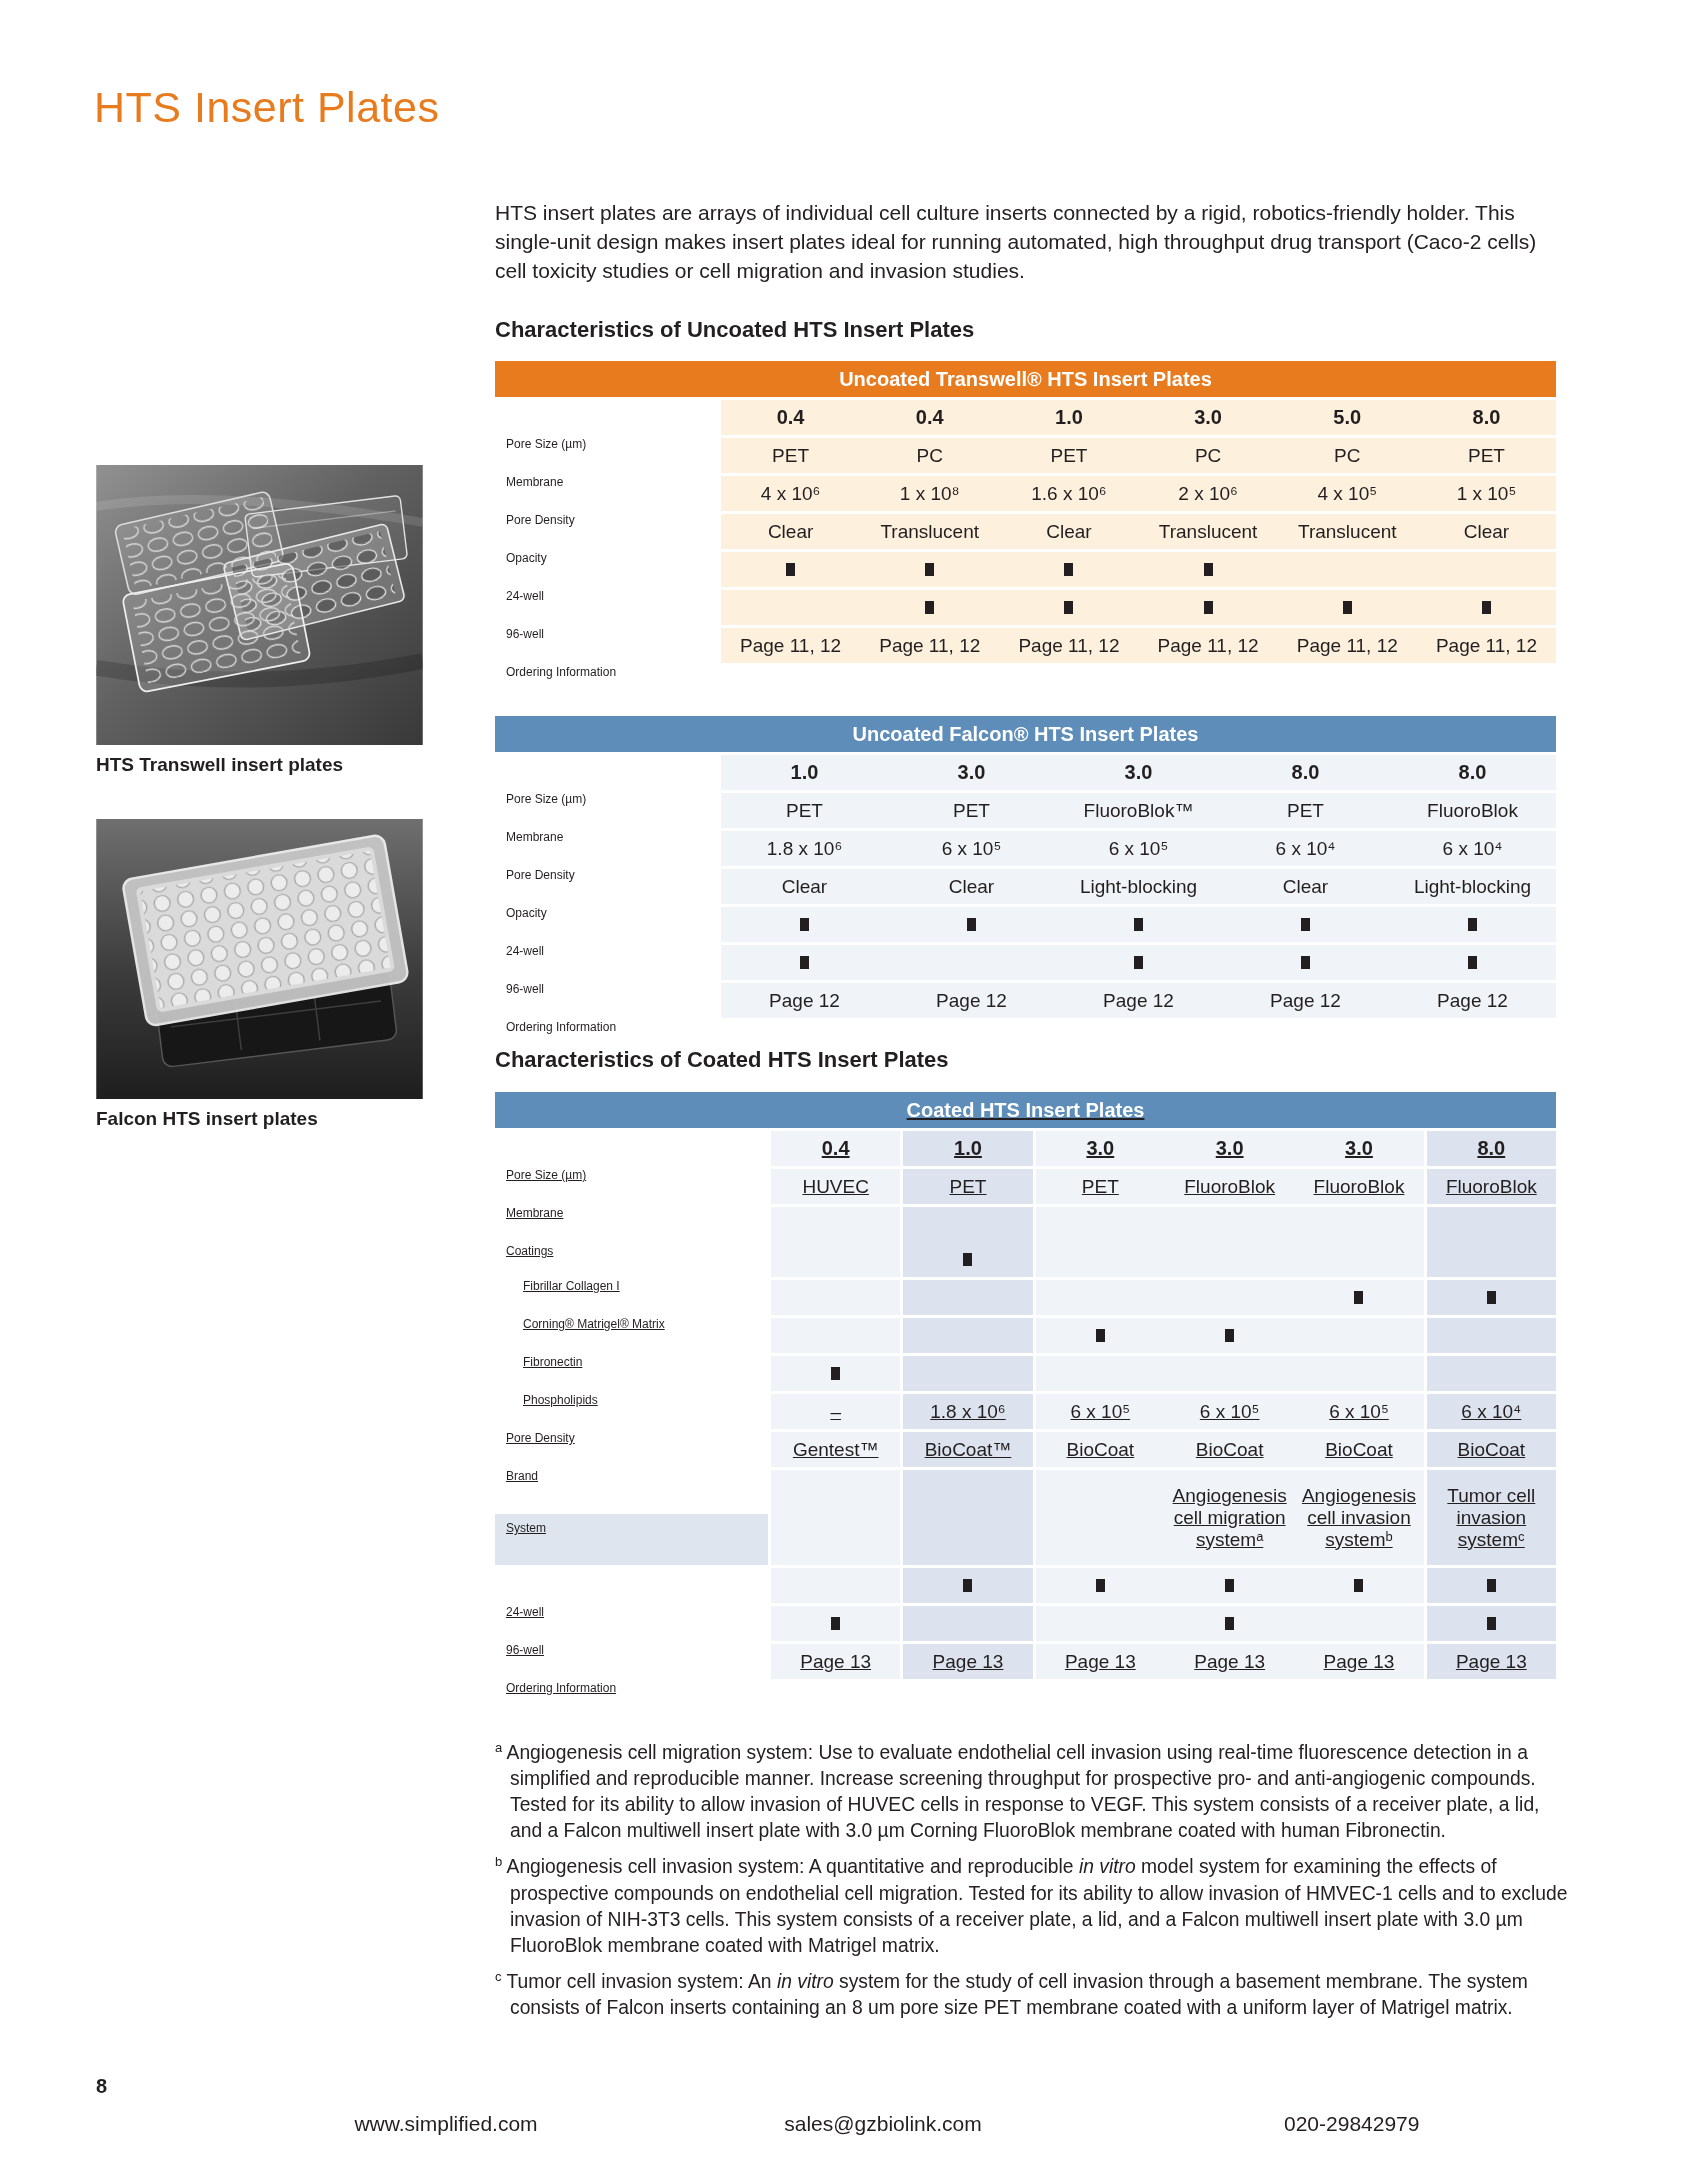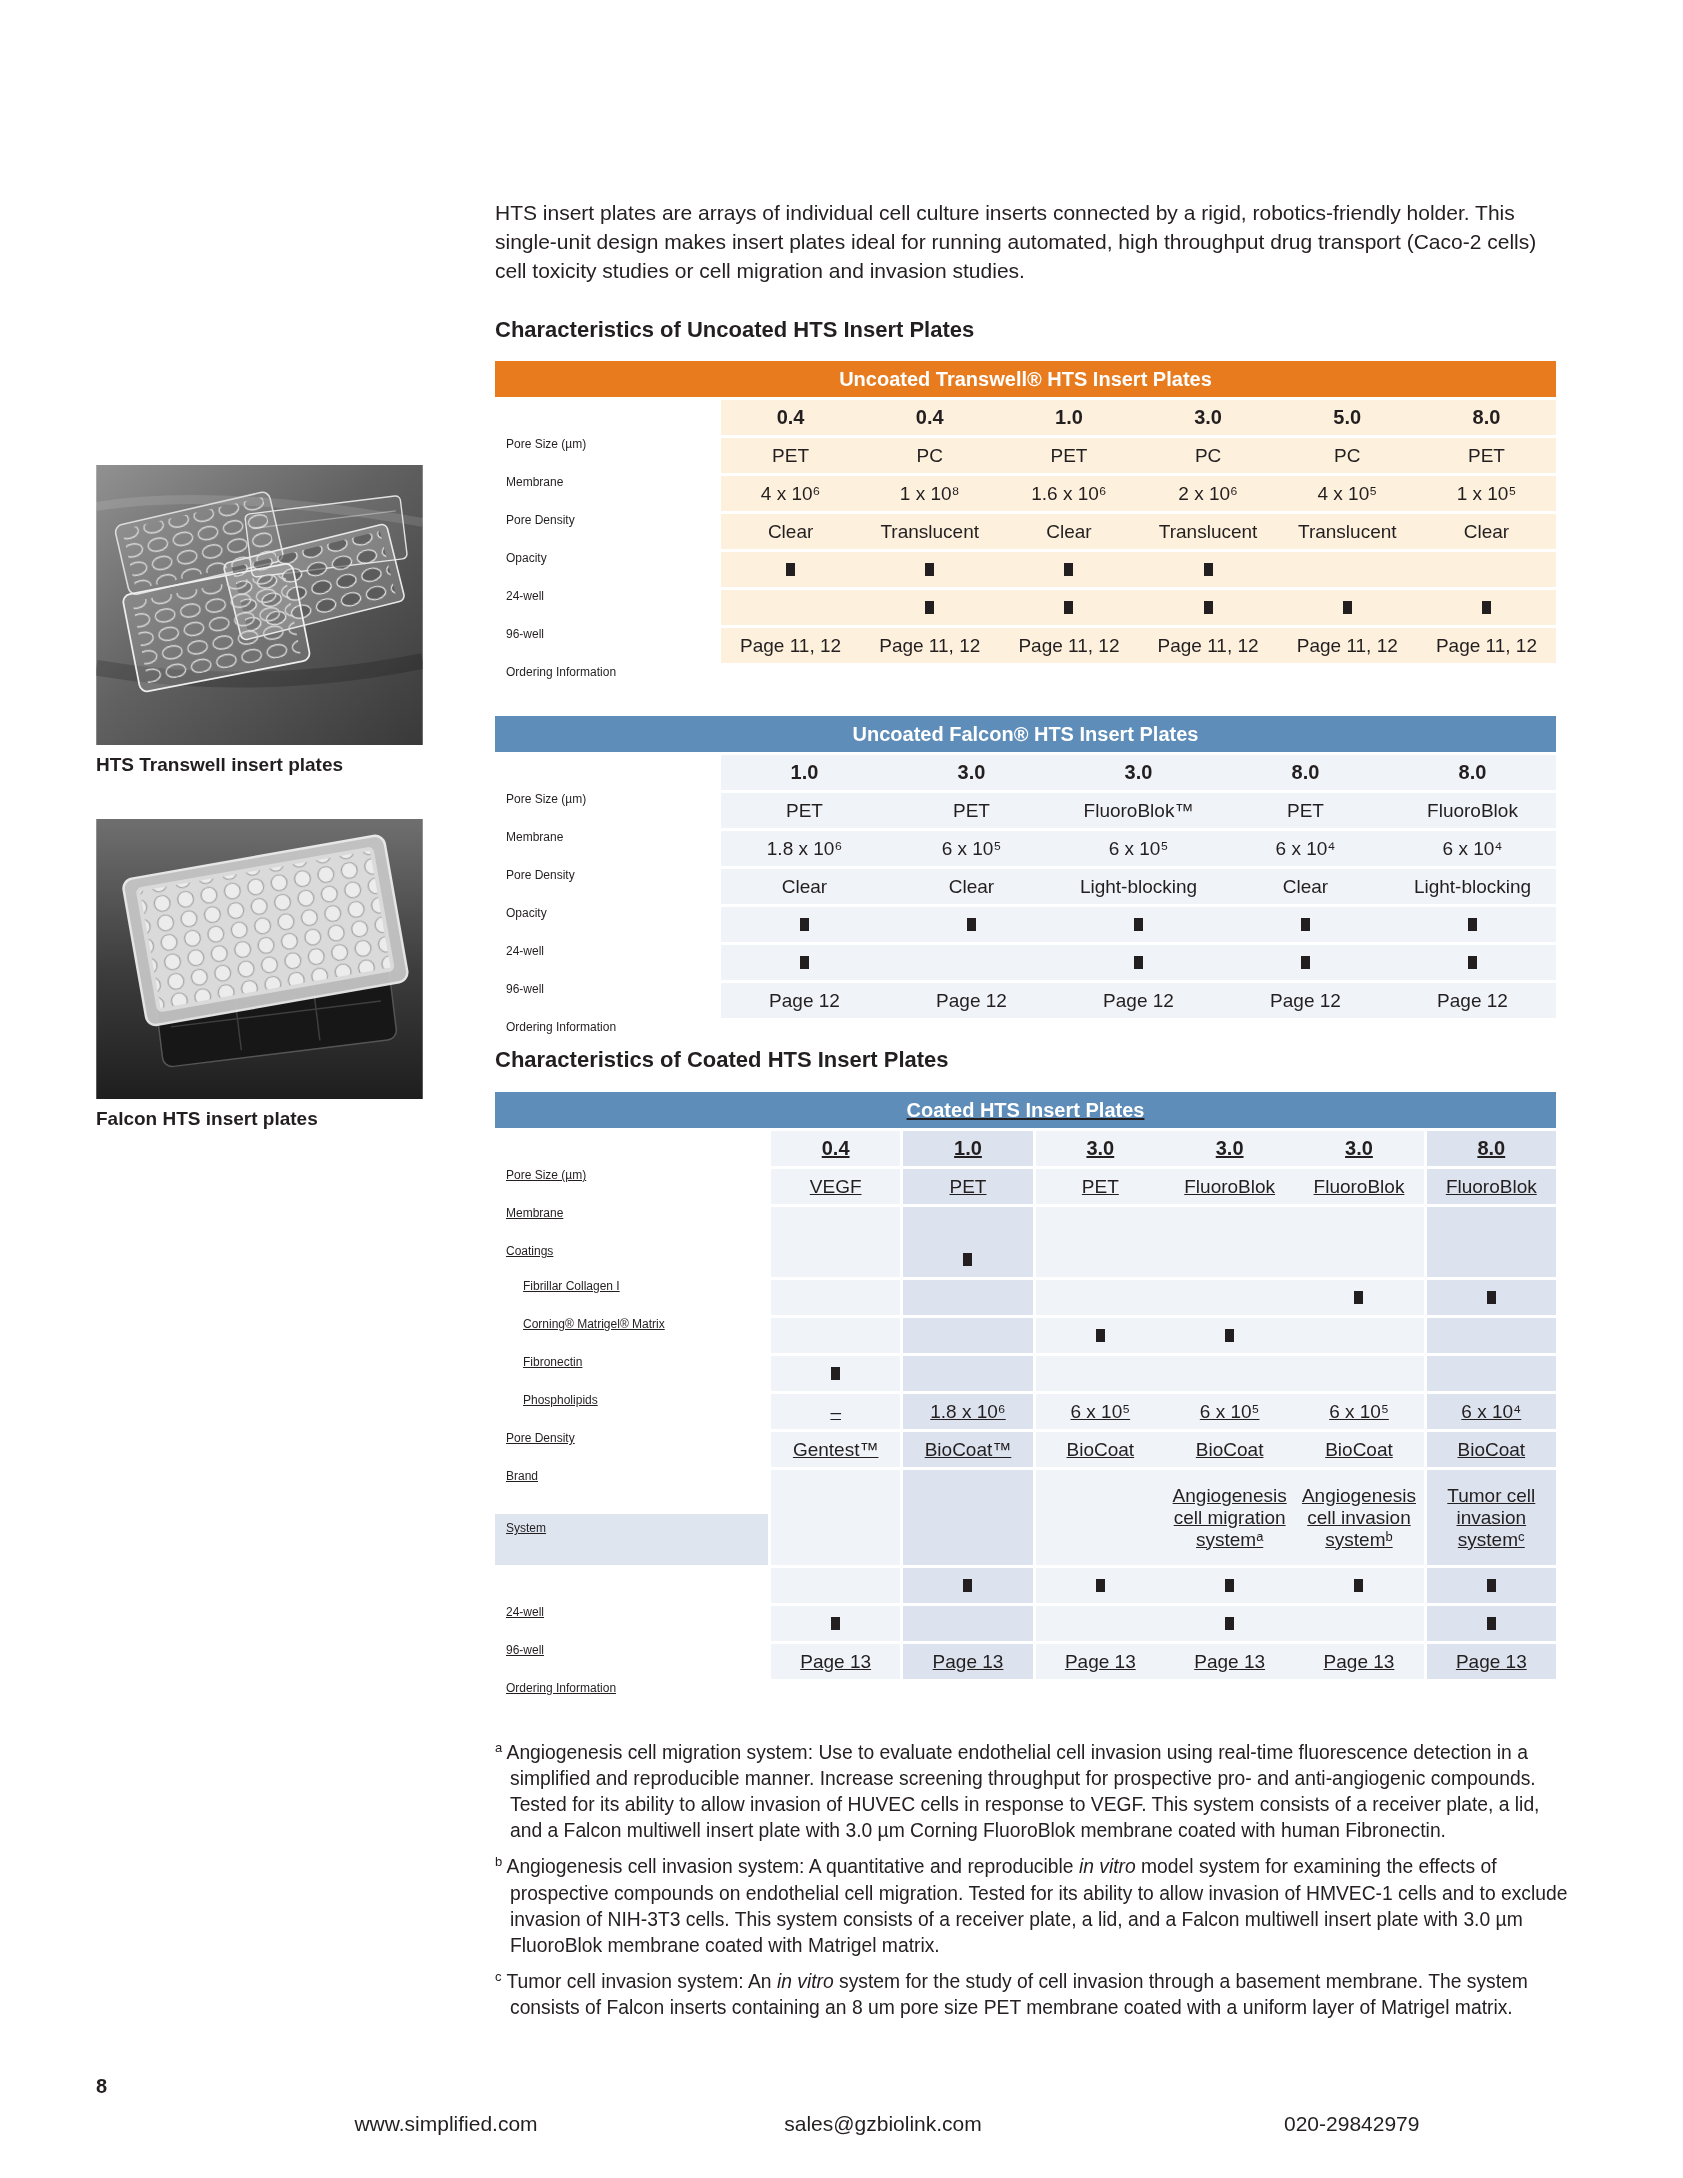--- a/index.html
+++ b/index.html
@@ -50,20 +50,21 @@
   .flink{position:absolute;top:2112px;font-size:21px;color:#231f20;}
   #f-web{left:327px;width:238px;text-align:center;}
   #f-mail{left:747px;width:272px;text-align:center;}
   #f-phone{left:1284px;}
 </style>
 </head>
 <body>
 
 <div class="page">
 
+  <h1 class="title">HTS Insert Plates</h1>
 
   <figure class="figure" id="fig-0">
     <div class="photo">
       <svg width="327" height="280" viewBox="0 0 330 283">
         <defs>
           <linearGradient id="bg1" x1="0" y1="0" x2="1" y2="1">
             <stop offset="0" stop-color="#919191"></stop>
               <stop offset="0.45" stop-color="#616161"></stop>
               <stop offset="1" stop-color="#393939"></stop>
           </linearGradient>
@@ -303,21 +304,21 @@
         <div class="tlabel">Pore Size (µm)</div>
         <div class="tcell" style="margin-left: 3px;">0.4</div>
         <div class="tcell hl" style="margin-left: 3px;">1.0</div>
         <div class="tcell" style="margin-left: 3px;">3.0</div>
         <div class="tcell" style="margin-left: 0px;">3.0</div>
         <div class="tcell" style="margin-left: 0px;">3.0</div>
         <div class="tcell hl" style="margin-left: 3px;">8.0</div>
       </div>
       <div class="trow">
         <div class="tlabel">Membrane</div>
-        <div class="tcell" style="margin-left: 3px;">VEGF</div>
+        <div class="tcell" style="margin-left: 3px;">HUVEC</div>
         <div class="tcell hl" style="margin-left: 3px;">PET</div>
         <div class="tcell" style="margin-left: 3px;">PET</div>
         <div class="tcell" style="margin-left: 0px;">FluoroBlok</div>
         <div class="tcell" style="margin-left: 0px;">FluoroBlok</div>
         <div class="tcell hl" style="margin-left: 3px;">FluoroBlok</div>
       </div>
       <div class="trow nogap">
         <div class="tlabel">Coatings</div>
         <div class="tcell" style="margin-left: 3px;"></div>
         <div class="tcell hl" style="margin-left: 3px;"></div>

